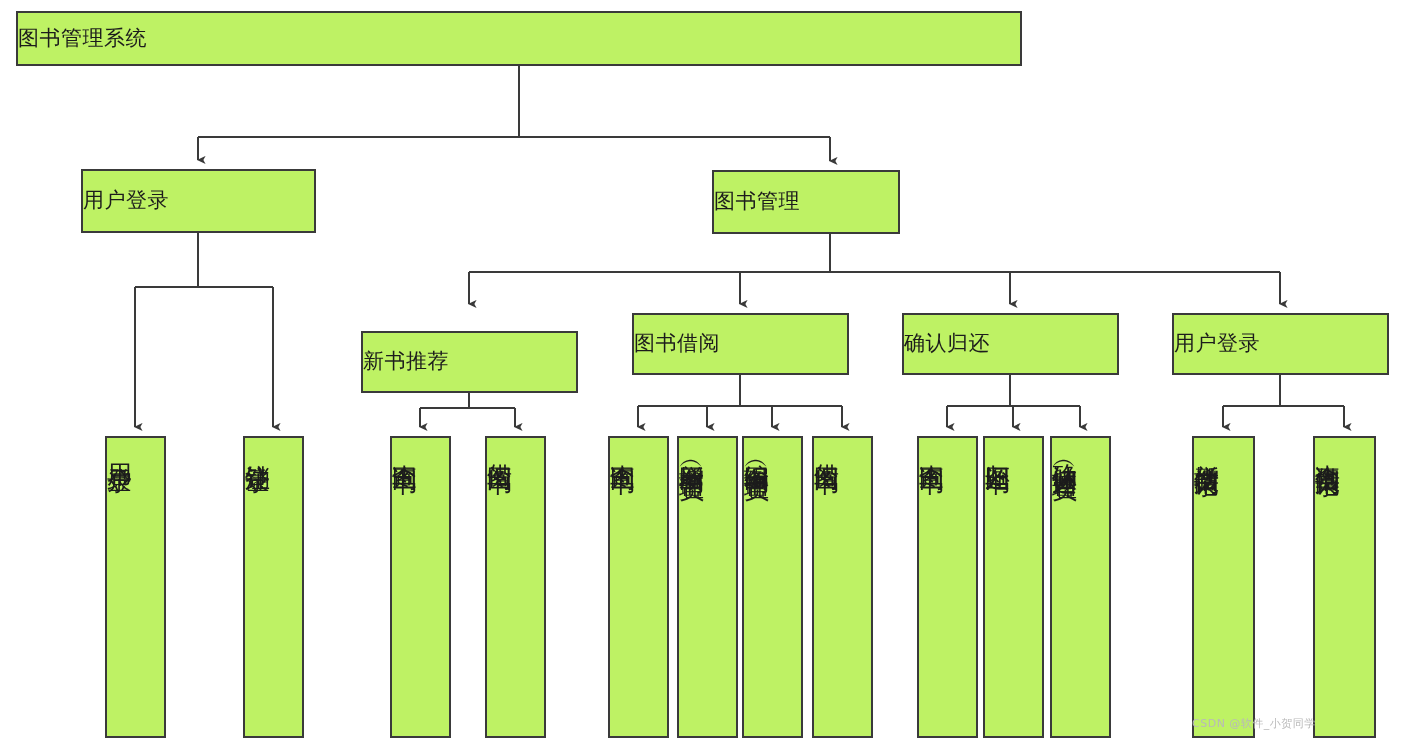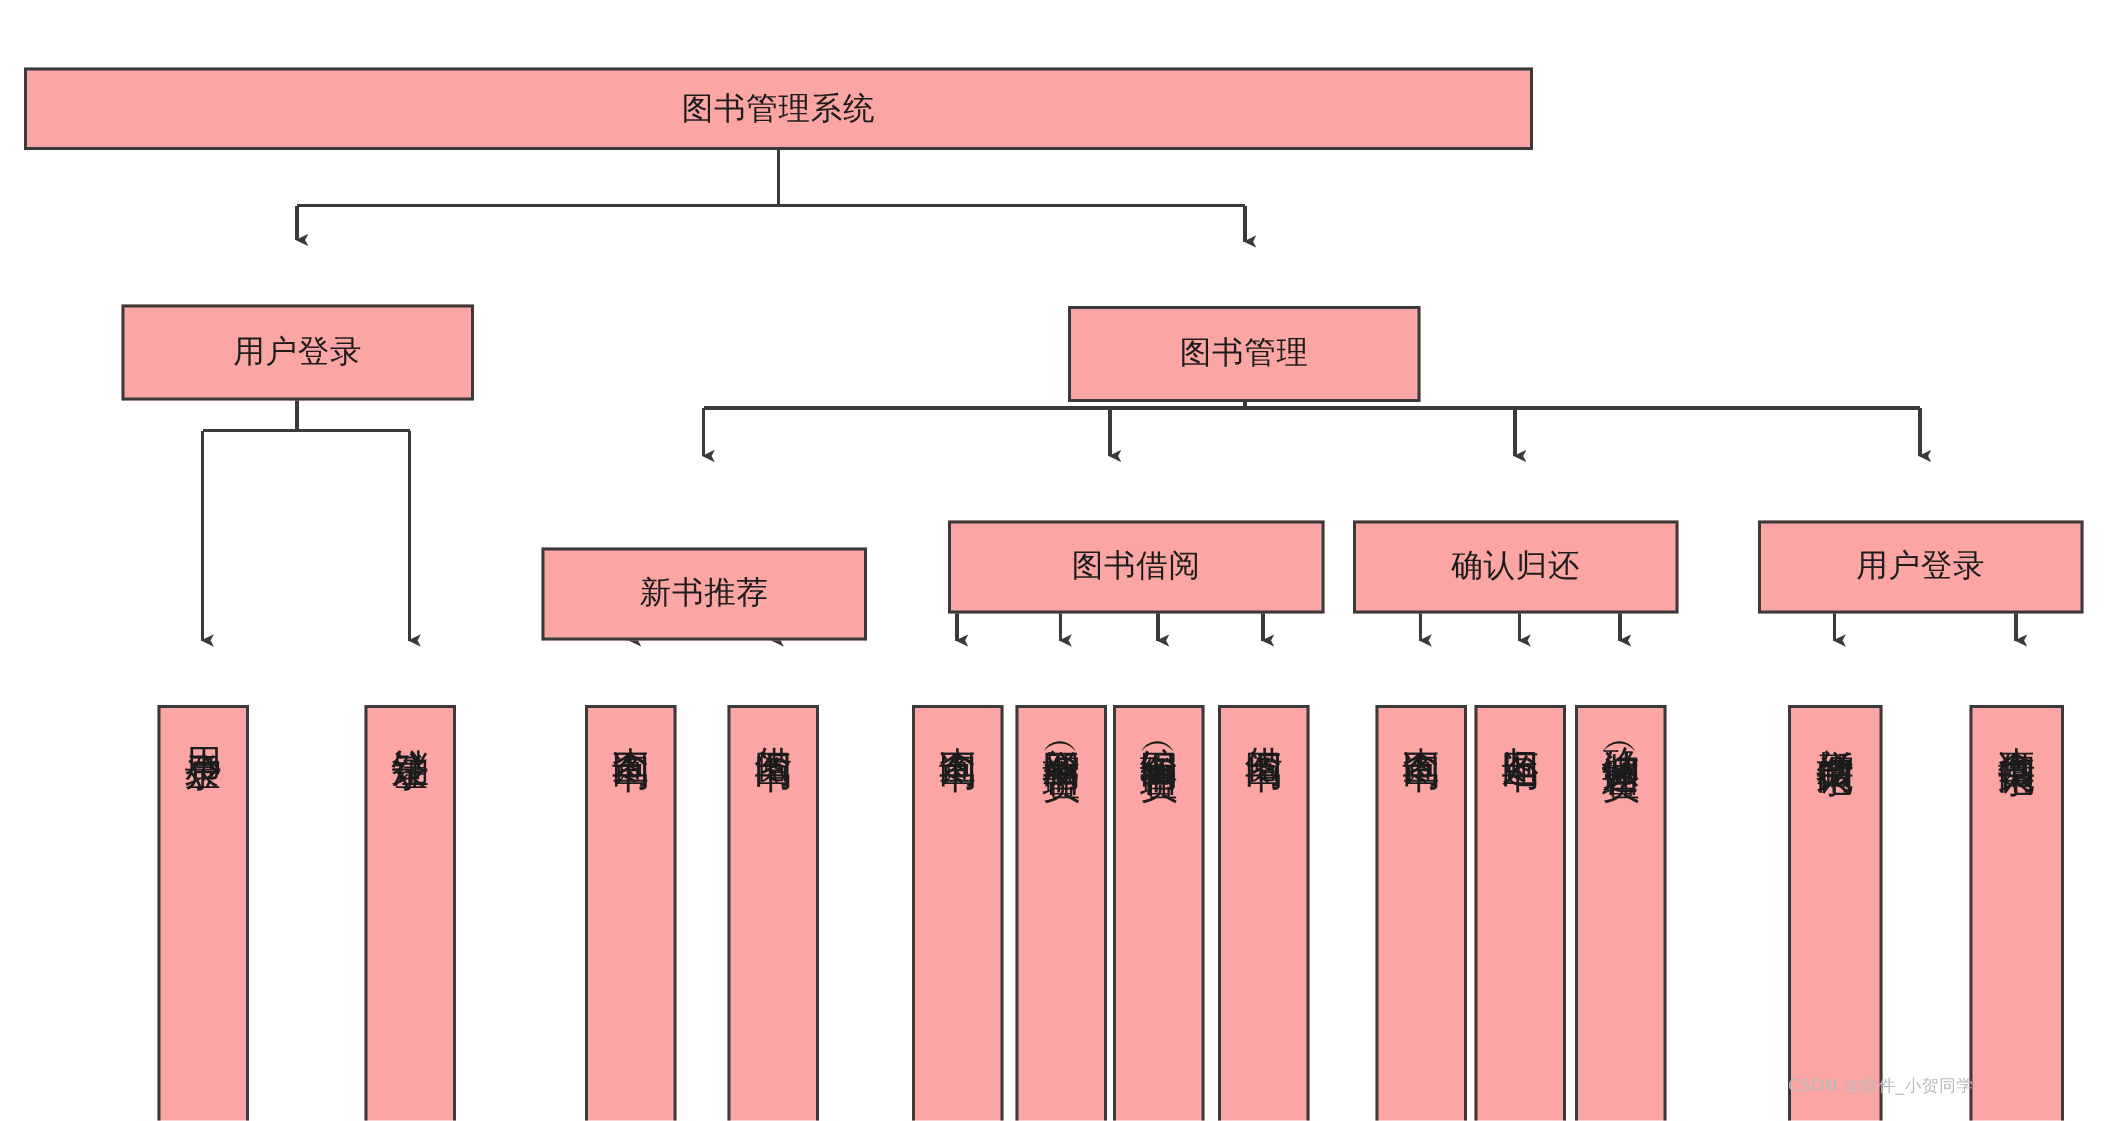--- a/index.html
+++ b/index.html
@@ -24,26 +24,24 @@
     left: 0;
     top: 0;
     width: 1405px;
     height: 747px;
     pointer-events: none;
   }
   .node {
     position: absolute;
     box-sizing: border-box;
     border: 2px solid #3a3a3a;
-    background: #fca5a5;
+    background: #bef264;
     display: flex;
     align-items: center;
-    justify-content: center;
     color: #1c1c1c;
-    margin-top: 34px;
   }
   .node .label {
     display: block;
     text-align: center;
     line-height: 1.32;
     white-space: pre;
   }
   .node.horiz .label {
     font-size: 21px;
     letter-spacing: 0.5px;
@@ -124,28 +122,28 @@
     </g>
   </svg>
 
   <div class="node horiz" style="left:16px; top:11px; width:1006px; height:55px;">
     <span class="label">图书管理系统</span>
   </div>
 
   <div class="node horiz" style="left:81px; top:169px; width:235px; height:64px;">
     <span class="label">用户登录</span>
   </div>
-  <div class="node horiz" style="left:712px; top:170px; width:235px; height:64px;">
+  <div class="node horiz" style="left:712px; top:170px; width:188px; height:64px;">
     <span class="label">图书管理</span>
   </div>
 
   <div class="node horiz" style="left:361px; top:331px; width:217px; height:62px;">
     <span class="label">新书推荐</span>
   </div>
-  <div class="node horiz" style="left:632px; top:313px; width:251px; height:62px;">
+  <div class="node horiz" style="left:632px; top:313px; width:217px; height:62px;">
     <span class="label">图书借阅</span>
   </div>
   <div class="node horiz" style="left:902px; top:313px; width:217px; height:62px;">
     <span class="label">确认归还</span>
   </div>
   <div class="node horiz" style="left:1172px; top:313px; width:217px; height:62px;">
     <span class="label">用户登录</span>
   </div>
 
   <div class="node vert" style="left:105px; top:436px; width:61px; height:302px;">

